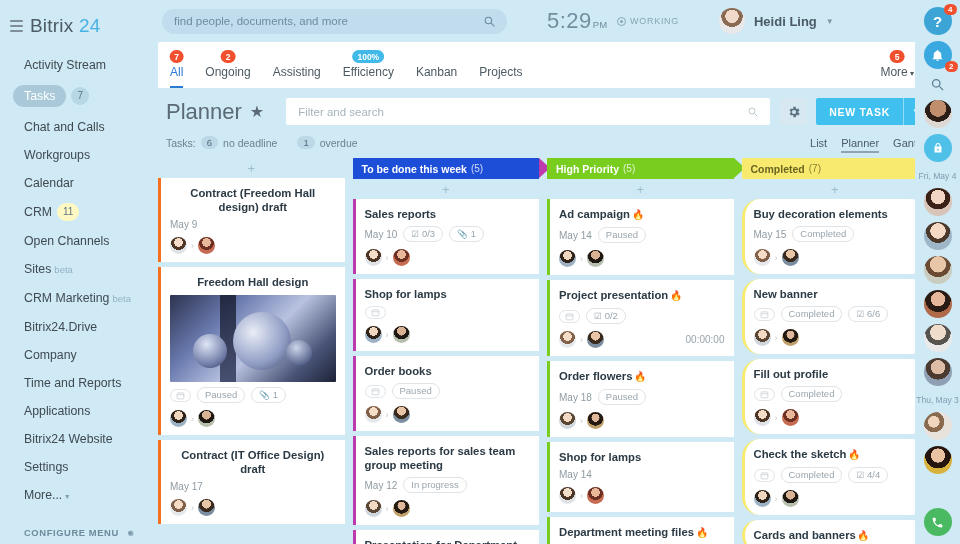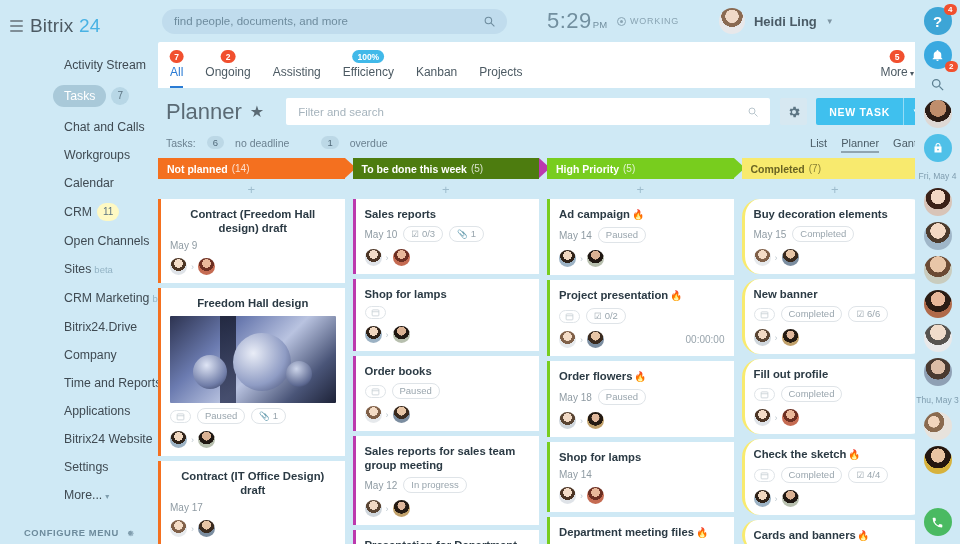--- a/index.html
+++ b/index.html
@@ -13,21 +13,21 @@
   .app { position: relative; width: 960px; height: 544px; display: flex; }
 
   
   .lsidebar { width: 150px; flex: 0 0 150px; background: #cfe9f5; padding-top: 8px; }
   .logo-row { display: flex; align-items: center; gap: 7px; padding: 7px 0 14px 10px; }
   .burger { width: 13px; display: flex; flex-direction: column; gap: 3px; }
   .burger i { display: block; height: 2px; background: #7f8e97; border-radius: 1px; }
   .logo-text { font-size: 19px; color: #4c5a63; letter-spacing: .2px; }
   .logo-text b { font-weight: 400; }
   .logo-24 { color: #49b2e4; }
-  .nav { list-style: none; padding-left: 40px; }
+  .nav { list-style: none; }
   .nav li {
     font-size: 12.3px; color: #3f4a52; padding: 6px 10px 6px 24px;
     cursor: pointer; white-space: nowrap; line-height: 16px;
   }
   .nav li .cnt {
     display: inline-block; background: #fef9c3; color: #5c7482;
     border-radius: 9px; font-size: 10px; padding: 1px 6px; margin-left: 5px;
     vertical-align: 1px;
   }
   .nav li.active { }
@@ -95,21 +95,21 @@
   }
   .newtask {
     margin-left: 9px; height: 27px; background: #3fc0ee; color: #fff;
     display: flex; align-items: center; border-radius: 2px; overflow: hidden;
   }
   .newtask .lbl { font-size: 10.5px; font-weight: bold; letter-spacing: .7px; padding: 0 13px; }
   .newtask .sep { width: 1px; height: 100%; background: rgba(255,255,255,.45); }
   .newtask .arr { padding: 0 8px; font-size: 8px; }
 
   .stats-row { display: flex; align-items: center; padding: 11px 8px 9px 8px; }
-  .stats-left { font-size: 10.5px; color: #6b8190; display: flex; align-items: center; gap: 11px; }
+  .stats-left { font-size: 10.5px; color: #6b8190; display: flex; align-items: center; gap: 5px; }
   .stats-left .pill { background: #bcd8e6; color: #50697a; border-radius: 8px; font-size: 9.5px; padding: 1px 6px; }
   .stats-left .gap { width: 10px; }
   .views { margin-left: auto; display: flex; gap: 14px; font-size: 11px; color: #4b5c66; }
   .views .cur { position: relative; }
   .views .cur::after { content:""; position:absolute; left:0; right:0; bottom:-4px; height:2px; background:#8fa4b0; }
 
   
   .board { display: flex; gap: 8px; flex: 1; min-height: 0; padding: 0 0 0 0; }
   .col { flex: 1; min-width: 0; display: flex; flex-direction: column; }
   .col-head {
@@ -117,21 +117,21 @@
     font-size: 10.5px; font-weight: bold; position: relative; color: #fff;
   }
   .col-head .cnt { font-weight: normal; margin-left: 4px; opacity: .78; font-size: 10px; }
   .col-head::after {
     content: ""; position: absolute; right: -11px; top: 0;
     border-top: 10.5px solid transparent; border-bottom: 10.5px solid transparent;
     border-left: 11px solid currentColor;
   }
   .col-head.c0 { background: #f4701f; color: #fff; }
   .col-head.c0::after { border-left-color: #f4701f; }
-  .col-head.c1 { background: #4d7c0f; }
+  .col-head.c1 { background: #1d4ed8; }
   .col-head.c1::after { border-left-color: #bc39ae; }
   .col-head.c2 { background: #78cd1e; }
   .col-head.c2::after { border-left-color: #78cd1e; }
   .col-head.c3 { background: #f8ea6e; color: #6a6423; }
   .col-head.c3::after { border-left-color: #f8ea6e; }
   .col-add { height: 20px; display: flex; align-items: center; justify-content: center; font-size: 13px; color: #9dbccd; }
   .col-body { flex: 1; overflow: hidden; display: flex; flex-direction: column; gap: 5px; }
 
   .card {
     background: #fff; border-left: 3px solid #ccc; padding: 8px 9px 8px 9px;
@@ -316,24 +316,20 @@
         </div>
         <div class="views">
           <span>List</span>
           <span class="cur">Planner</span>
           <span>Gantt</span>
         </div>
       </div>
 
       <div class="board" id="board">
           <div class="col">
-            <div class="col-head c0">
-              <span>Not planned</span>
-              <span class="cnt">(14)</span>
-            </div>
             <div class="col-add">+</div>
             <div class="col-body">
               <div class="card b0">
                 <div class="card-title"><span>Contract (Freedom Hall design) draft</span></div>
                 <div class="card-meta">
                   <span class="date">May 9</span>
                 </div>
                 <div class="card-foot">
                   <div class="persons">
                     <span class="avatar" style="width: 17px; height: 17px; background: radial-gradient(circle at 50% 32%, rgb(243, 220, 200) 0px, rgb(243, 220, 200) 30%, rgb(76, 53, 37) 31%, rgb(76, 53, 37) 52%, rgb(223, 227, 232) 53%);"></span>

